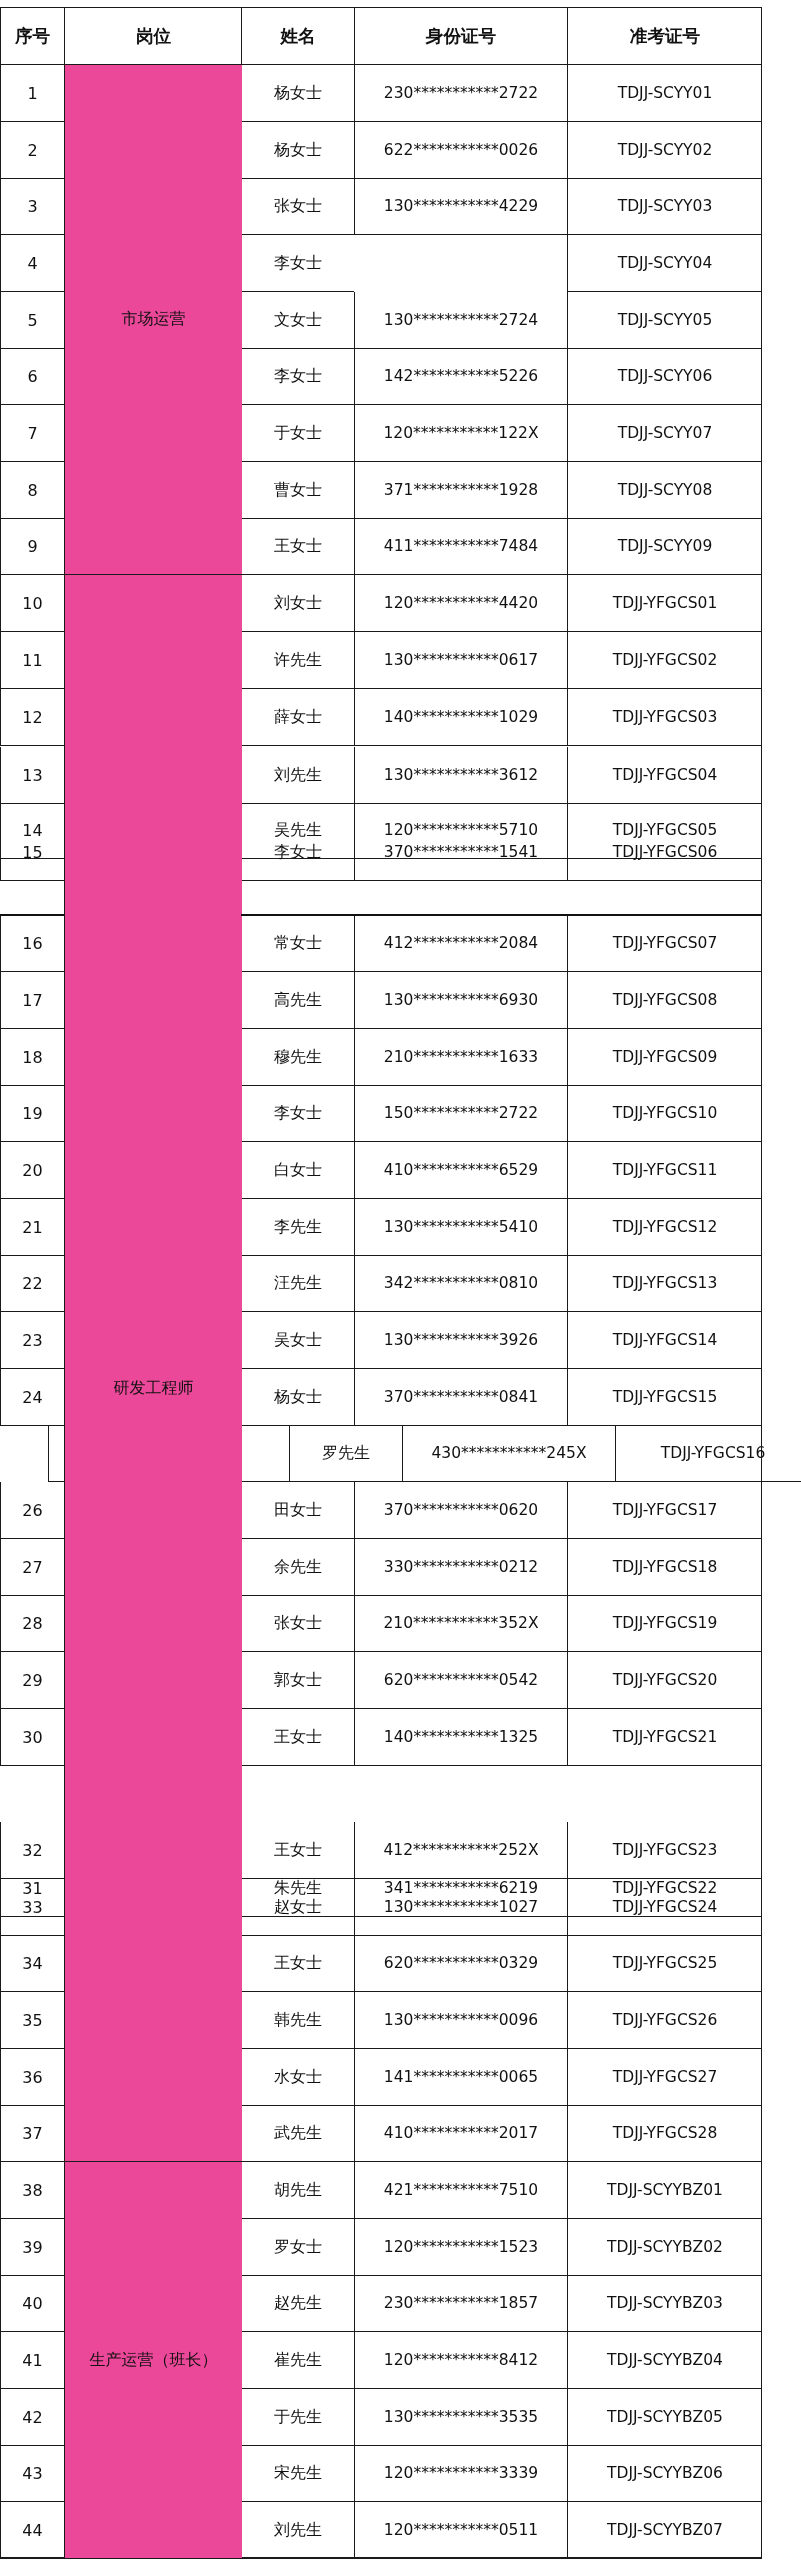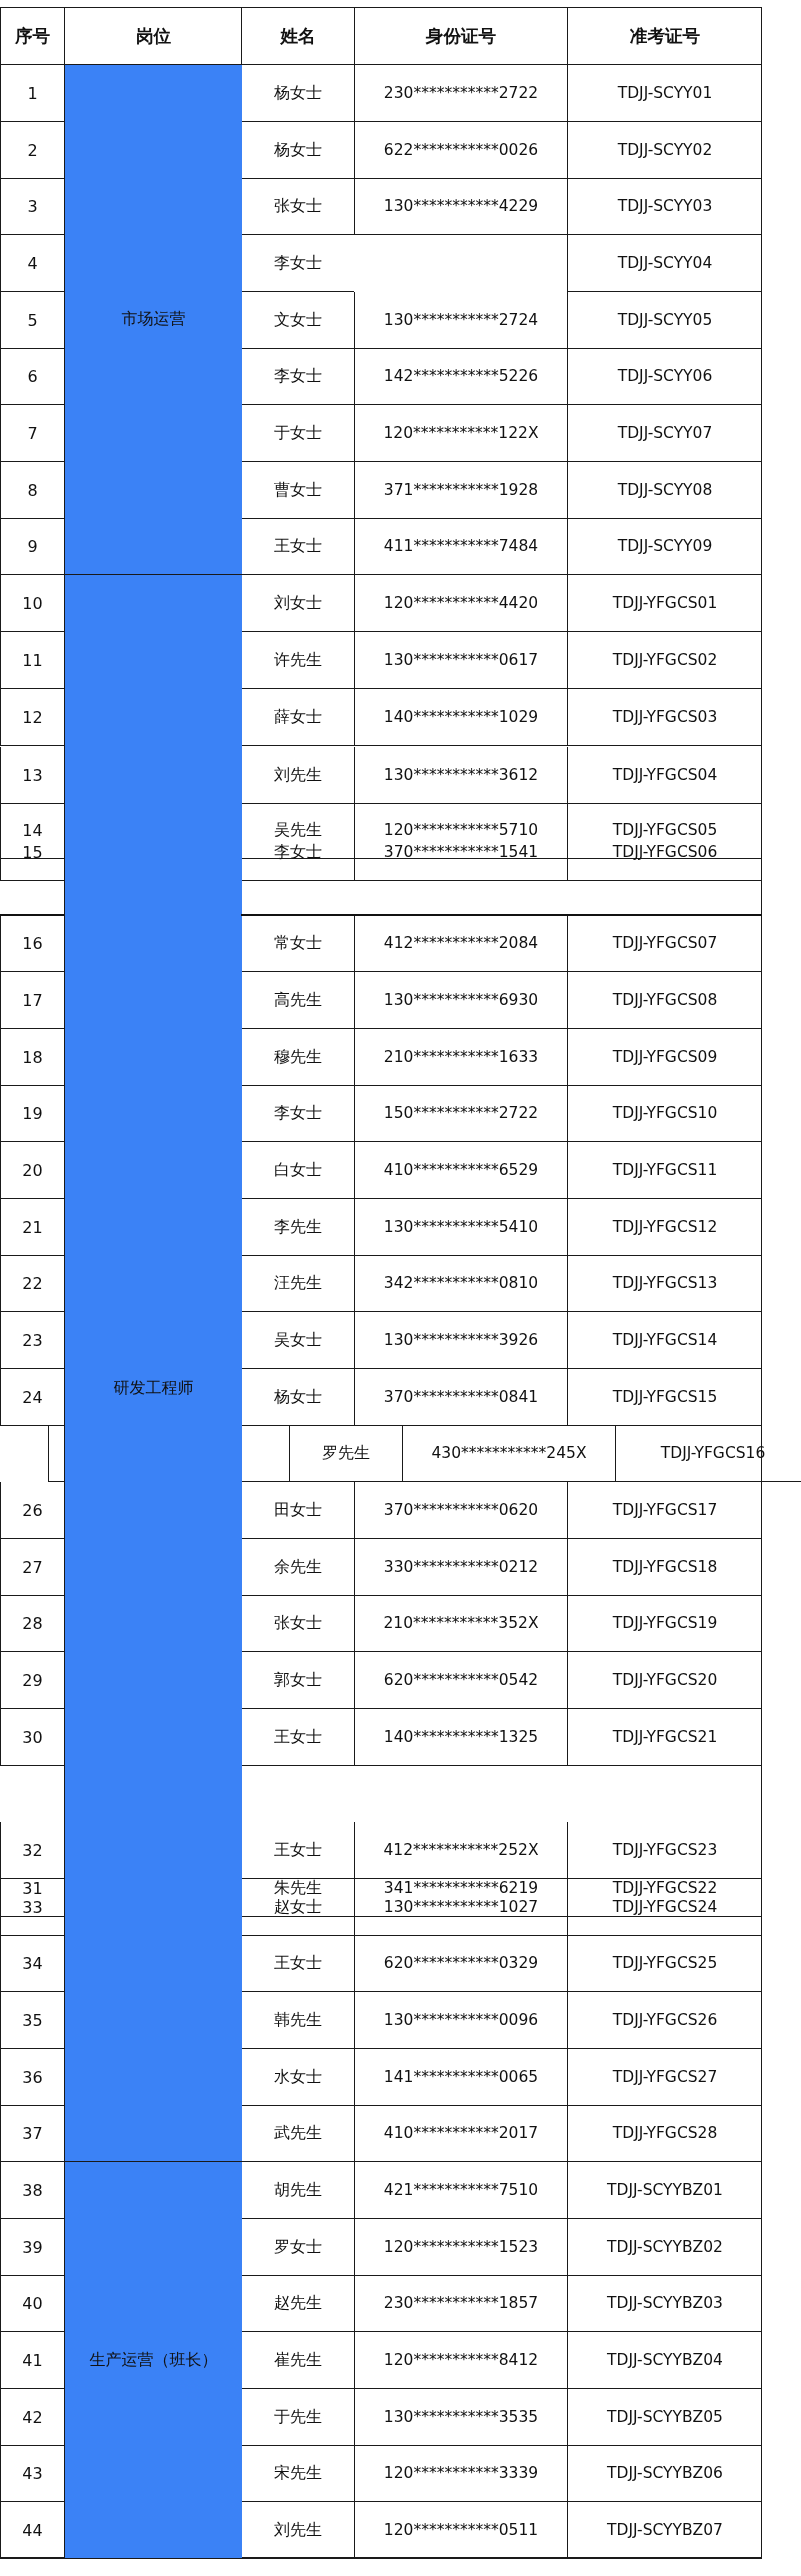--- a/index.html
+++ b/index.html
@@ -55,21 +55,21 @@
   .c-ticket { left: 567px; width: 195px; border-right: 0; }
   .row .c-id { font-size: 15.5px; }
   .row .c-ticket { font-size: 15.5px; }
   .pos-merge {
     position: absolute;
     left: 64px;
     width: 178px;
     box-sizing: border-box;
     border-left: 1.1px solid #1a1a1a;
     border-bottom: 1.1px solid #1a1a1a;
-    background: #3b82f6;
+    background: #ec4899;
     display: flex;
     justify-content: center;
     font-size: 16px;
     z-index: 2;
   }
   .pos-merge span { position: absolute; }
   .thick-line {
     position: absolute;
     height: 2.1px;
     background: #111;

